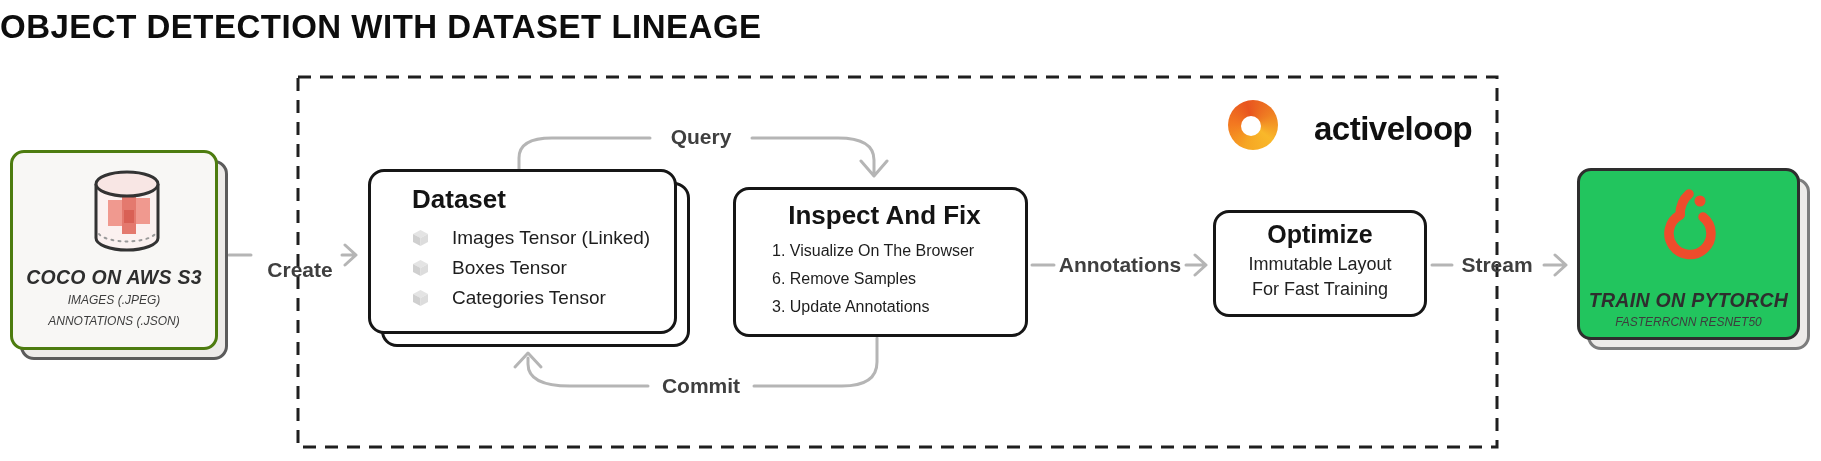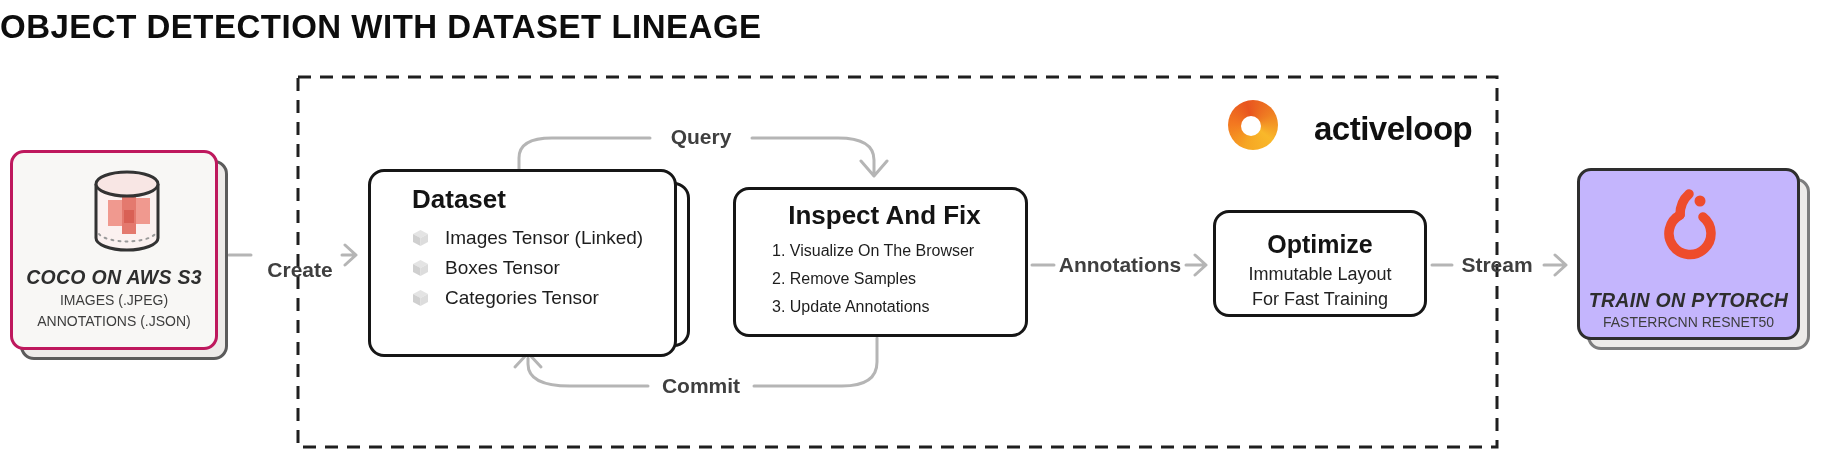--- a/index.html
+++ b/index.html
@@ -21,45 +21,45 @@
     font-size:21px;font-weight:bold;color:#3f3f3f;white-space:nowrap;
   }
 
   
   .node{
     background:#ffffff;border:3px solid #161616;border-radius:16px;box-sizing:border-box;
   }
 
   
   .dataset-back{left:381px;top:182px;width:309px;height:165px;}
-  .dataset-front{left:368px;top:169px;width:309px;height:188px;padding:12px 0 0 41px;}
+  .dataset-front{left:368px;top:169px;width:309px;height:165px;padding:12px 0 0 41px;}
   .dataset-title{font-size:26px;font-weight:bold;color:#141414;margin-bottom:8px;}
-  .tensor-row{display:flex;align-items:center;gap:16px;height:30px;}
+  .tensor-row{display:flex;align-items:center;gap:23px;height:30px;}
   .tensor-label{font-size:19px;color:#1d1d1d;white-space:nowrap;}
 
   
   .inspect{left:733px;top:187px;width:295px;height:150px;padding:10px 0 0 8px;}
   .inspect-title{text-align:center;font-size:26px;font-weight:bold;color:#141414;margin-bottom:6px;}
   .inspect-item{font-size:16px;color:#1d1d1d;line-height:28px;padding-left:28px;white-space:nowrap;}
 
   
-  .optimize{left:1213px;top:210px;width:214px;height:107px;padding-top:17px;text-align:center;}
+  .optimize{left:1213px;top:210px;width:214px;height:107px;padding-top:7px;text-align:center;}
   .optimize-title{font-size:25px;font-weight:bold;color:#141414;margin-bottom:3px;}
   .optimize-line{font-size:18px;color:#222222;line-height:25px;}
 
   
   .stack-card{
     border-radius:14px;box-sizing:border-box;text-align:center;
   }
   .coco-back{left:20px;top:160px;width:208px;height:200px;background:#edebe9;border:3px solid #5b5b5b;}
-  .coco-front{left:10px;top:150px;width:208px;height:200px;background:#f8f7f5;border:3px solid #be185d;}
+  .coco-front{left:10px;top:150px;width:208px;height:200px;background:#f8f7f5;border:3px solid #4d7c0f;}
   .train-back{left:1587px;top:178px;width:223px;height:172px;background:#edebe9;border:3px solid #7d7d7d;}
-  .train-front{left:1577px;top:168px;width:223px;height:172px;background:#c4b5fd;border:3px solid #2e2e2e;}
+  .train-front{left:1577px;top:168px;width:223px;height:172px;background:#22c55e;border:3px solid #2e2e2e;}
   .card-title{font-size:19.5px;font-weight:bold;font-style:italic;color:#2e2e2e;letter-spacing:.3px;white-space:nowrap;}
-  .card-sub{font-size:14px;color:#3d3d3d;line-height:21px;white-space:nowrap;}
+  .card-sub{font-size:12px;font-style:italic;color:#3d3d3d;line-height:21px;white-space:nowrap;}
 
   
   .brand-icon{
     left:1228px;top:100px;width:50px;height:50px;border-radius:50%;
     background:conic-gradient(from 200deg,#f6a623,#f37920,#e8541f,#ef7d22,#f9b82a,#f6a623);
   }
   .brand-hole{
     left:1241px;top:116px;width:20px;height:20px;border-radius:50%;background:#ffffff;
   }
   .brand-word{
@@ -145,21 +145,21 @@
         <polygon points="1,5 8.5,9 8.5,17 1,13" fill="#cfcfcf"></polygon>
         <polygon points="16,5 8.5,9 8.5,17 16,13" fill="#dcdcdc"></polygon>
       </svg>
       <span class="tensor-label">Categories Tensor</span>
     </div>
   </div>
 
   <div class="abs node inspect">
     <div class="inspect-title">Inspect And Fix</div>
     <div class="inspect-item">1. Visualize On The Browser</div>
-    <div class="inspect-item">2. Remove Samples</div>
+    <div class="inspect-item">6. Remove Samples</div>
     <div class="inspect-item">3. Update Annotations</div>
   </div>
 
   <div class="abs node optimize">
     <div class="optimize-title">Optimize</div>
     <div class="optimize-line">Immutable Layout</div>
     <div class="optimize-line">For Fast Training</div>
   </div>
 
   <div class="abs stack-card train-back"></div>

